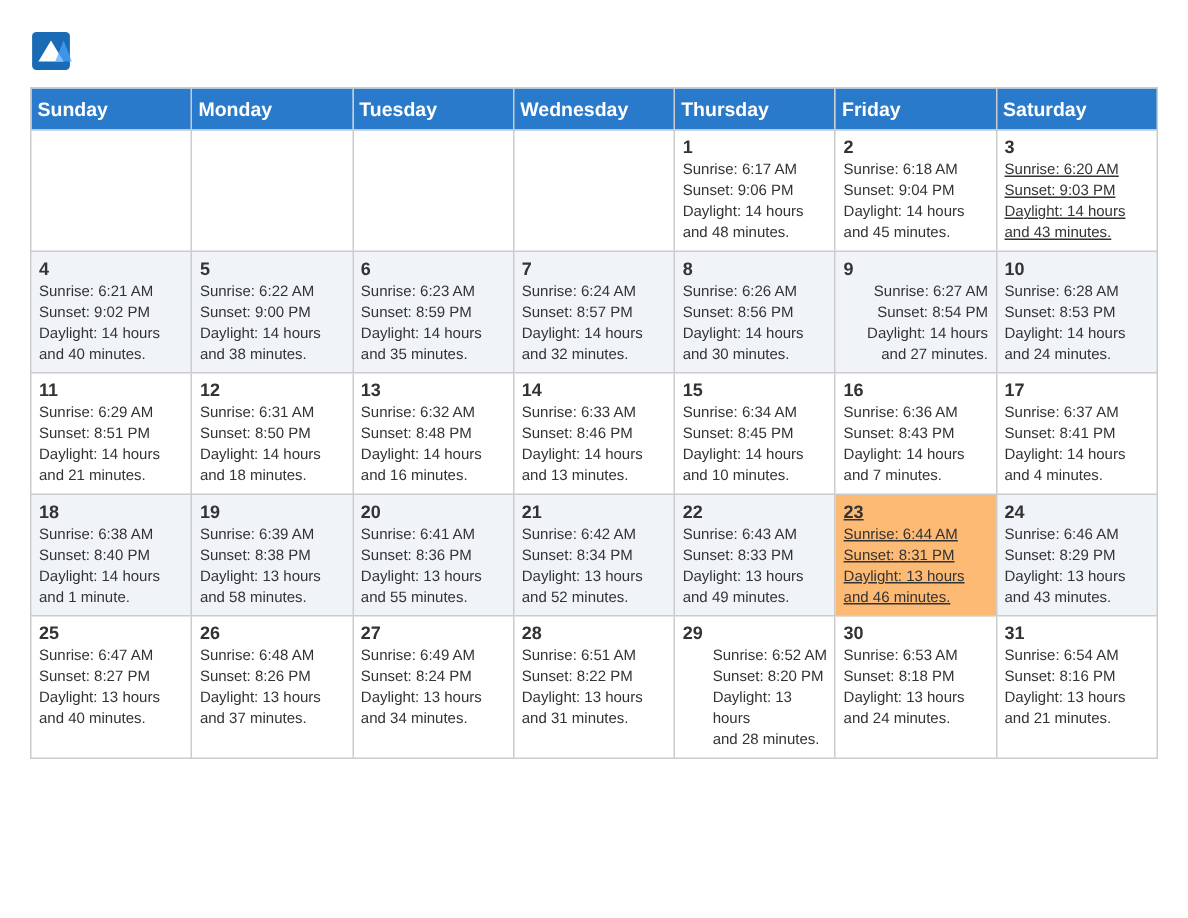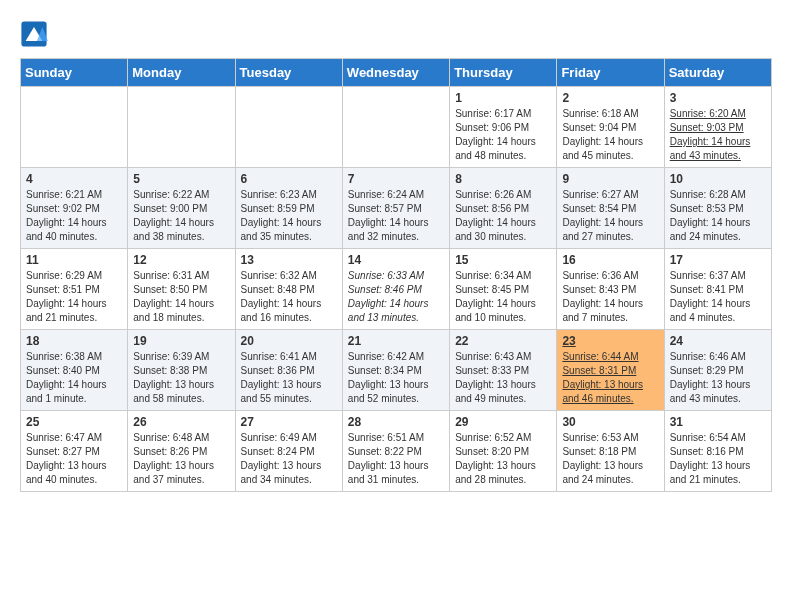--- a/index.html
+++ b/index.html
@@ -188,21 +188,21 @@
         </td>
         <td class="has-data" style="background-color: rgb(240, 244, 248);">
           <div class="day-number">8</div>
           <div class="day-info" style="white-space: pre-line;">Sunrise: 6:26 AM
 Sunset: 8:56 PM
 Daylight: 14 hours
 and 30 minutes.</div>
         </td>
         <td class="has-data" style="background-color: rgb(240, 244, 248);">
           <div class="day-number">9</div>
-          <div class="day-info" style="white-space: pre-line;">Sunrise: 6:27 AM
+          <div class="day-info" style="white-space: pre-line; text-align: right;">Sunrise: 6:27 AM
 Sunset: 8:54 PM
 Daylight: 14 hours
 and 27 minutes.</div>
         </td>
         <td class="has-data" style="background-color: rgb(240, 244, 248);">
           <div class="day-number">10</div>
           <div class="day-info" style="white-space: pre-line;">Sunrise: 6:28 AM
 Sunset: 8:53 PM
 Daylight: 14 hours
 and 24 minutes.</div>
@@ -225,21 +225,21 @@
         </td>
         <td class="has-data" style="background-color: rgb(255, 255, 255);">
           <div class="day-number">13</div>
           <div class="day-info" style="white-space: pre-line;">Sunrise: 6:32 AM
 Sunset: 8:48 PM
 Daylight: 14 hours
 and 16 minutes.</div>
         </td>
         <td class="has-data" style="background-color: rgb(255, 255, 255);">
           <div class="day-number">14</div>
-          <div class="day-info" style="white-space: pre-line; font-style: italic;">Sunrise: 6:33 AM
+          <div class="day-info" style="white-space: pre-line;">Sunrise: 6:33 AM
 Sunset: 8:46 PM
 Daylight: 14 hours
 and 13 minutes.</div>
         </td>
         <td class="has-data" style="background-color: rgb(255, 255, 255);">
           <div class="day-number">15</div>
           <div class="day-info" style="white-space: pre-line;">Sunrise: 6:34 AM
 Sunset: 8:45 PM
 Daylight: 14 hours
 and 10 minutes.</div>
@@ -334,21 +334,21 @@
         </td>
         <td class="has-data" style="background-color: rgb(255, 255, 255);">
           <div class="day-number">28</div>
           <div class="day-info" style="white-space: pre-line;">Sunrise: 6:51 AM
 Sunset: 8:22 PM
 Daylight: 13 hours
 and 31 minutes.</div>
         </td>
         <td class="has-data" style="background-color: rgb(255, 255, 255);">
           <div class="day-number">29</div>
-          <div class="day-info" style="white-space: pre-line;">Sunrise: 6:52 AM
+          <div class="day-info" style="white-space: pre-line; margin-left: 20px;">Sunrise: 6:52 AM
 Sunset: 8:20 PM
 Daylight: 13 hours
 and 28 minutes.</div>
         </td>
         <td class="has-data" style="background-color: rgb(255, 255, 255);">
           <div class="day-number">30</div>
           <div class="day-info" style="white-space: pre-line;">Sunrise: 6:53 AM
 Sunset: 8:18 PM
 Daylight: 13 hours
 and 24 minutes.</div>

